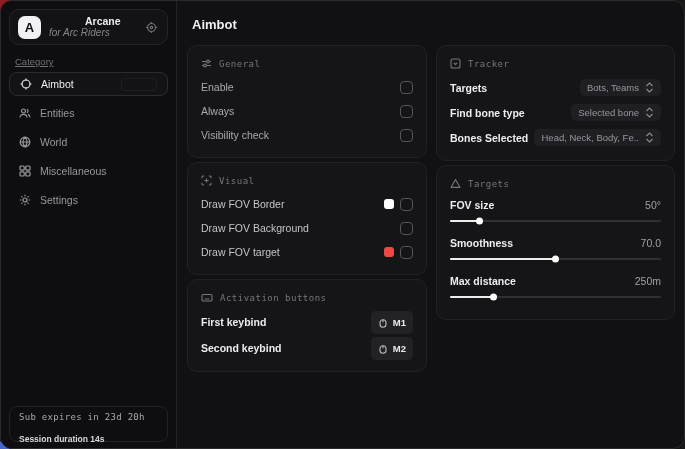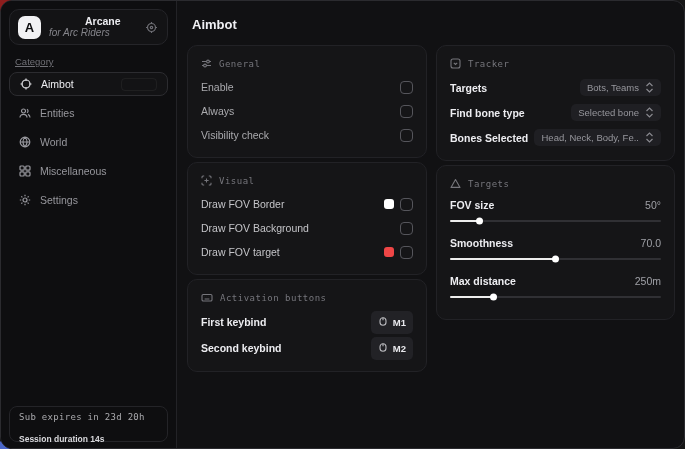--- a/index.html
+++ b/index.html
@@ -47,21 +47,21 @@
 
   .row { display:flex; align-items:center; justify-content:space-between; height:24px; }
   .row-label { font-size:10.5px; color:#aaaaae; }
   .row-label.lite { color:#c4c4c8; }
   .row-label.strong { color:#ededf1; font-weight:bold; }
   .row-right { display:flex; align-items:center; gap:6px; }
 
   .checkbox { width:13px; height:13px; border:1.5px solid #55555b; border-radius:4px; background:transparent; }
   .swatch { width:10px; height:10px; border-radius:3px; }
 
-  .keybadge { display:flex; align-items:flex-start; gap:5px; background:#222226; border-radius:5px; padding:6px 7px; color:#e9e9ed; font-size:9.5px; font-weight:bold; }
+  .keybadge { display:flex; align-items:flex-end; gap:5px; background:#222226; border-radius:5px; padding:6px 7px; color:#e9e9ed; font-size:9.5px; font-weight:bold; }
   .keybadge .kico { display:flex; color:#b9b9bd; }
 
   .selectbox { display:flex; align-items:center; gap:6px; background:#1f1f23; border-radius:5px; padding:3px 7px; color:#97979d; font-size:9.5px; white-space:nowrap; }
   .selectbox .sico { display:flex; color:#88888e; }
 
   .srow { margin-bottom:6px; }
   .srow-top { display:flex; align-items:center; justify-content:space-between; height:20px; }
   .svalue { font-size:10.5px; color:#9fa0a6; }
   .slider { position:relative; height:12px; margin-bottom:2px; }
   .slider .track { position:absolute; left:0; right:0; top:5px; height:2px; background:#303034; border-radius:2px; }

